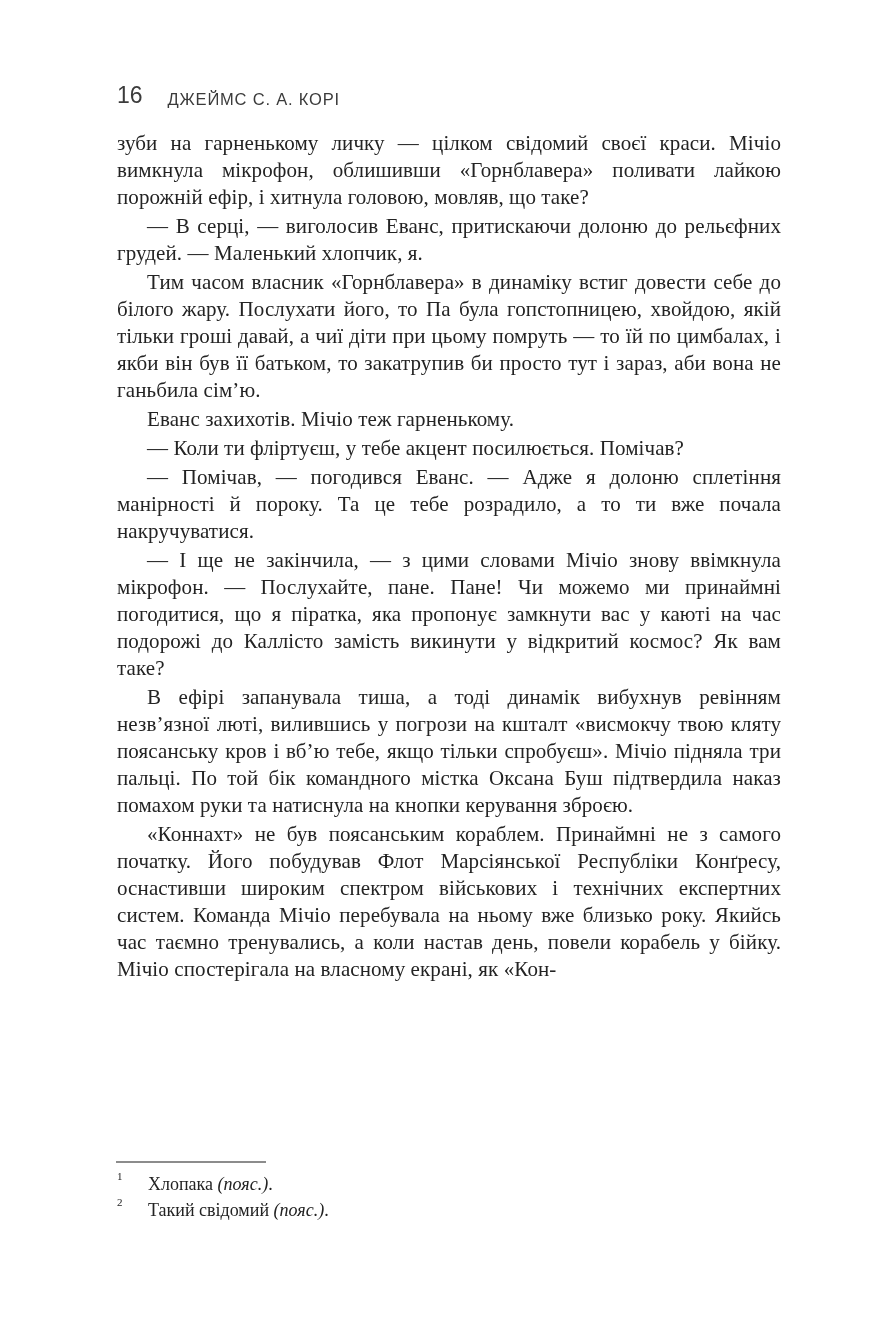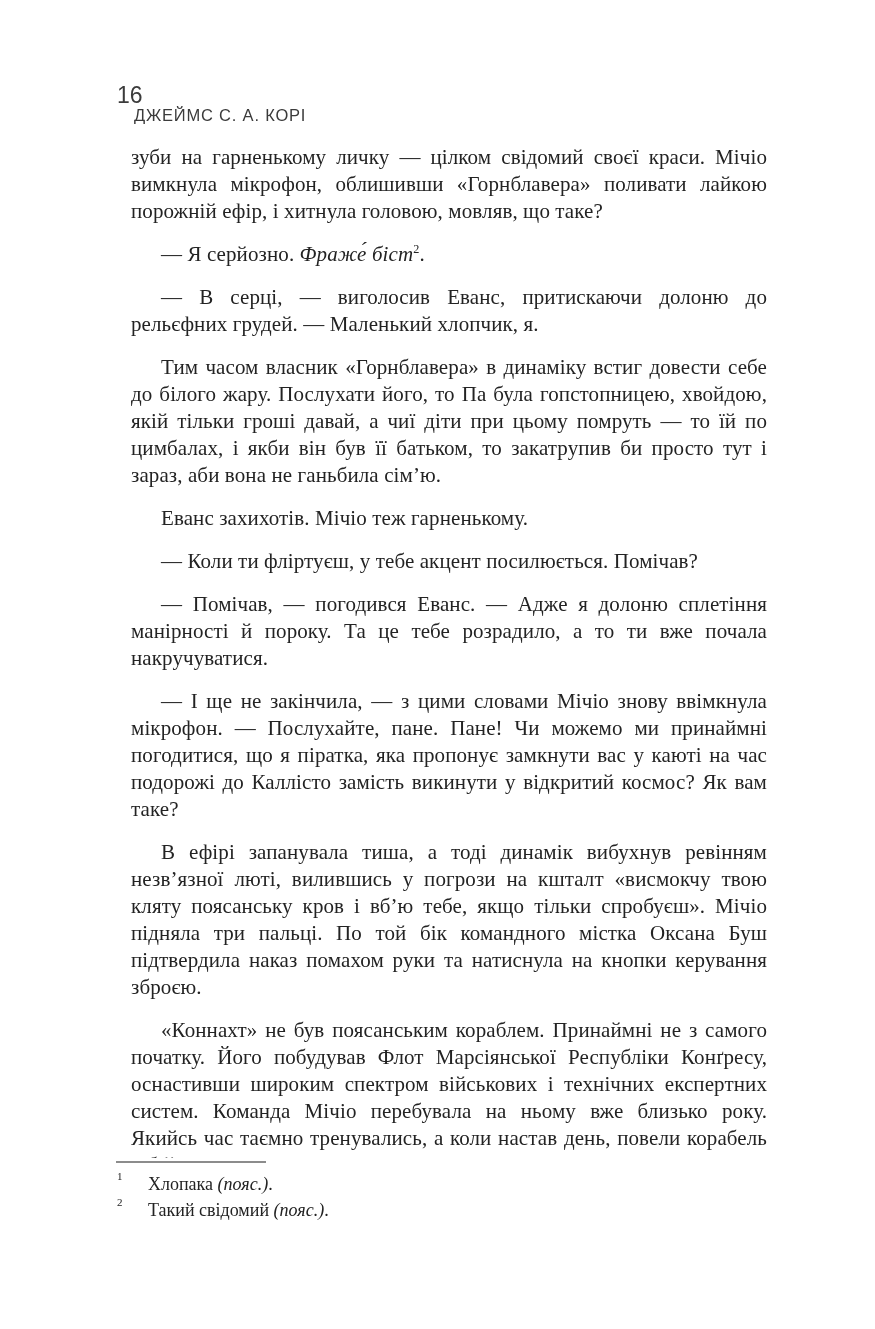--- a/index.html
+++ b/index.html
@@ -14,50 +14,49 @@
     background: var(--background, #ffffff);
     overflow: hidden;
     font-family: "Liberation Serif", serif;
   }
   .header {
     position: absolute;
     top: 84px;
     left: 117px;
     right: 90px;
     display: flex;
-    align-items: flex-start;
+    align-items: flex-end;
     font-family: "Liberation Sans", sans-serif;
     color: var(--header-text, #3b3b3b);
-    flex-direction: column;
   }
   .page-num {
     font-size: 23px;
     line-height: 1;
   }
   .running-title {
-    margin-left: 17px;
+    margin-left: 25px;
     font-size: 16.5px;
     letter-spacing: 0.8px;
     line-height: 1;
   }
   .body-text {
     position: absolute;
     top: 128px;
     left: 115px;
     width: 668px;
     max-height: 1030px;
     overflow: hidden;
     font-size: 21px;
     line-height: 27px;
     letter-spacing: 0.1px;
     color: var(--body-text, #232323);
     text-align: justify;
   }
   .para {
-    margin: 16px;
+    margin: 2px;
     padding: 0;
     hyphens: none;
   }
   .para.indent {
     text-indent: 30px;
   }
   .para sup, .fn-marker {
     font-size: 0.58em;
     line-height: 0;
     vertical-align: super;
@@ -94,21 +93,20 @@
 <body>
 
 <div class="page">
   <div class="header">
     <span class="page-num">16</span>
     <span class="running-title">ДЖЕЙМС С. А. КОРІ</span>
   </div>
 
   <div class="body-text">
       <p class="para"><span>зуби на гарненькому личку — цілком свідомий своєї краси. Мічіо вимкнула мікрофон, облишивши «Горнблавера» поливати лайкою порожній ефір, і хитнула головою, мовляв, що таке?</span></p>
-      <p class="para indent"><span>— Я серйозно. </span><i>Фраже́ біст</i><sup>2</sup><span>.</span></p>
       <p class="para indent"><span>— В серці, — виголосив Еванс, притискаючи долоню до рельєфних грудей. — Маленький хлопчик, я.</span></p>
       <p class="para indent"><span>Тим часом власник «Горнблавера» в динаміку встиг довести себе до білого жару. Послухати його, то Па була гопстопницею, хвойдою, якій тільки гроші давай, а чиї діти при цьому помруть — то їй по цимбалах, і якби він був її батьком, то закатрупив би просто тут і зараз, аби вона не ганьбила сім’ю.</span></p>
       <p class="para indent"><span>Еванс захихотів. Мічіо теж гарненькому.</span></p>
       <p class="para indent"><span>— Коли ти фліртуєш, у тебе акцент посилюється. Помічав?</span></p>
       <p class="para indent"><span>— Помічав, — погодився Еванс. — Адже я долоню сплетіння манірності й пороку. Та це тебе розрадило, а то ти вже почала накручуватися.</span></p>
       <p class="para indent"><span>— І ще не закінчила, — з цими словами Мічіо знову ввімкнула мікрофон. — Послухайте, пане. Пане! Чи можемо ми принаймні погодитися, що я піратка, яка пропонує замкнути вас у каюті на час подорожі до Каллісто замість викинути у відкритий космос? Як вам таке?</span></p>
       <p class="para indent"><span>В ефірі запанувала тиша, а тоді динамік вибухнув ревінням незв’язної люті, вилившись у погрози на кшталт «висмокчу твою кляту поясанську кров і вб’ю тебе, якщо тільки спробуєш». Мічіо підняла три пальці. По той бік командного містка Оксана Буш підтвердила наказ помахом руки та натиснула на кнопки керування зброєю.</span></p>
       <p class="para indent"><span>«Коннахт» не був поясанським кораблем. Принаймні не з самого початку. Його побудував Флот Марсіянської Республіки Конґресу, оснастивши широким спектром військових і технічних експертних систем. Команда Мічіо перебувала на ньому вже близько року. Якийсь час таємно тренувались, а коли настав день, повели корабель у бійку. Мічіо спостерігала на власному екрані, як «Кон-</span></p>
     </div>
 

